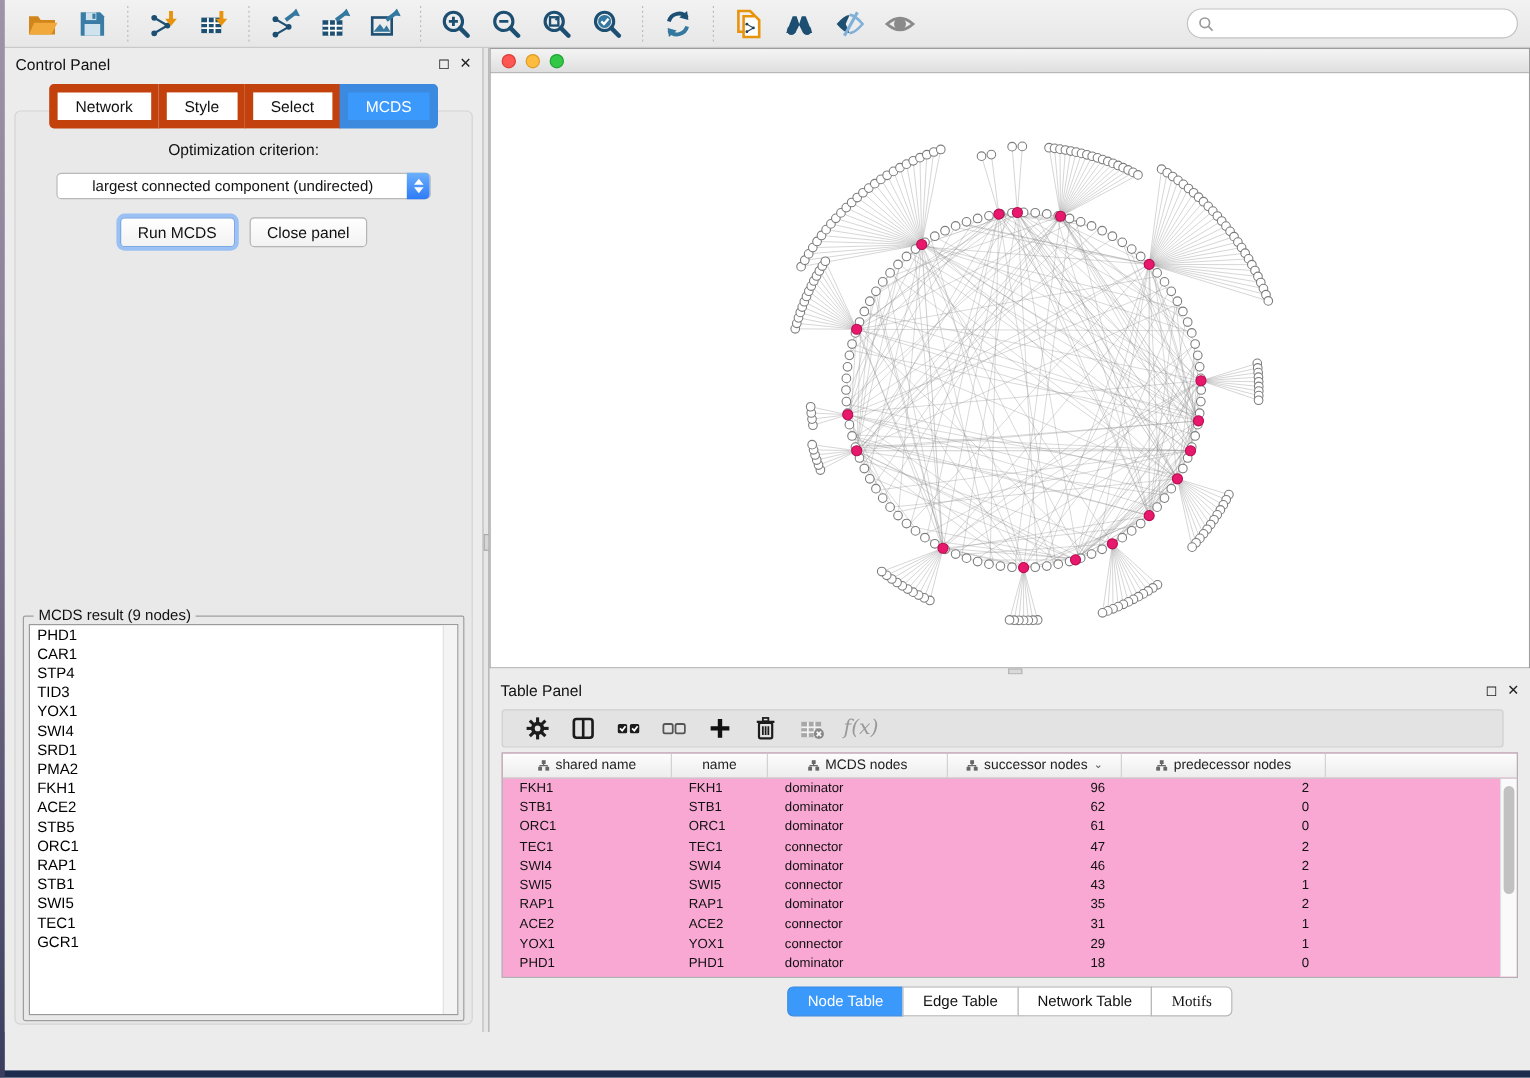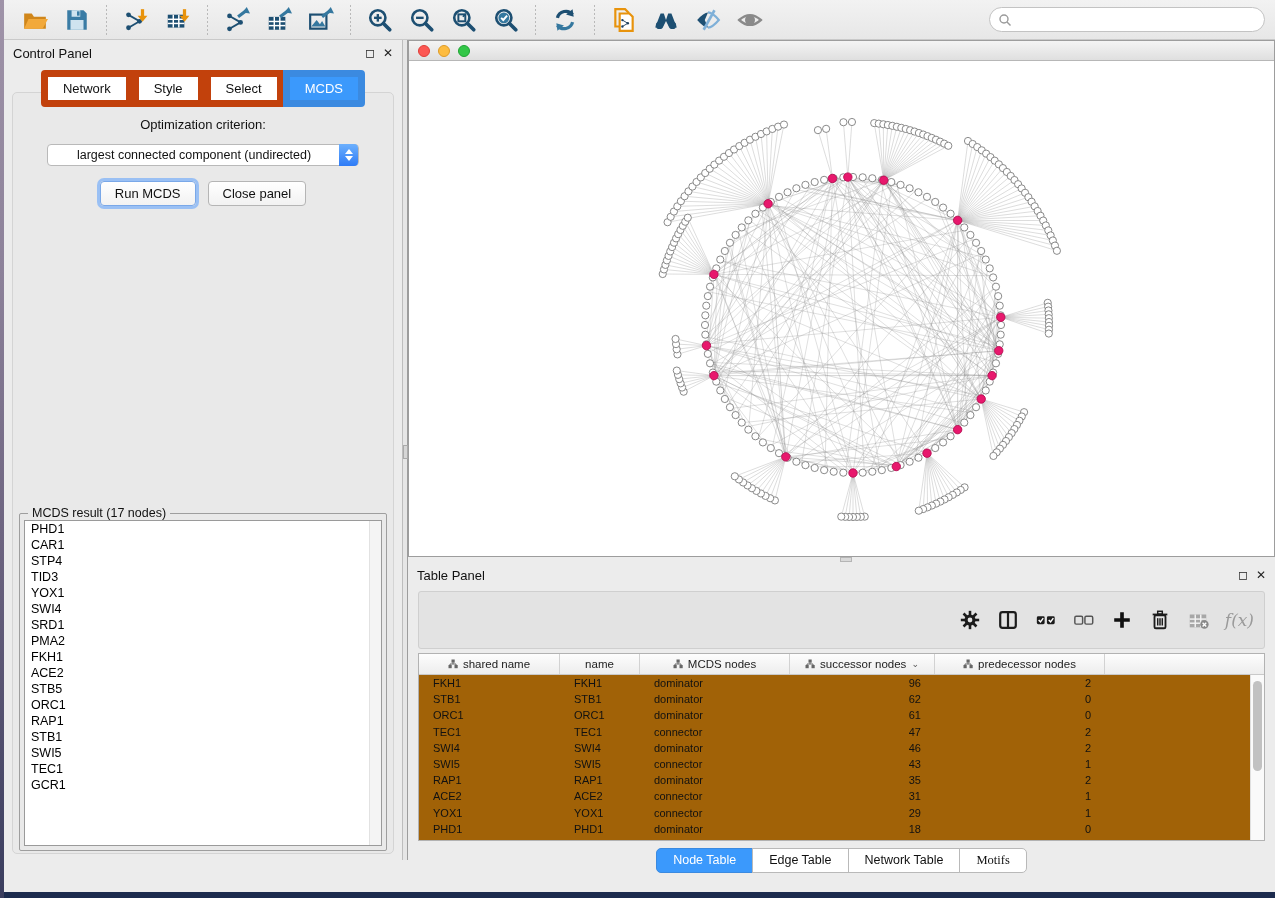--- a/index.html
+++ b/index.html
@@ -63,25 +63,25 @@
   .lights { display:flex; gap:8px; margin-left:9px; }
   .light { width:12px; height:12px; border-radius:50%; }
   .light.red { background:#fc5753; border:1px solid #df3e38; }
   .light.yel { background:#fdbc40; border:1px solid #de9b27; }
   .light.grn { background:#33c748; border:1px solid #1ea433; }
   .net-title { position:absolute; left:0; right:0; text-align:center; font-size:12.5px; font-weight:700; color:#222; }
   .net-canvas { width:100%; height:495px; background:#fff; }
 
   
   .tablepanel { position:absolute; left:404px; top:562px; right:0; height:298px; background:#ececec; }
-  .tp-toolbar { margin:3px 10px 0 10px; height:58px; background:#e3e3e3; border:1px solid #cfcfcf; border-radius:3px;
-    display:flex; align-items:center; padding:0 10px; gap:0;justify-content:flex-end; }
+  .tp-toolbar { margin:3px 22px 0 10px; height:32px; background:#e3e3e3; border:1px solid #cfcfcf; border-radius:3px;
+    display:flex; align-items:center; padding:0 10px; gap:0; }
   .tp-btn { width:38px; height:34px; display:flex; align-items:center; justify-content:center; }
   .fx { font-family:"DejaVu Serif",serif; font-style:italic; font-size:17px; color:#9a9a9a; }
-  .tbl { margin:4px 10px 0 10px; height:188px; background:#a16207; border:1px solid #b2b2b2; position:relative; overflow:hidden; }
+  .tbl { margin:4px 10px 0 10px; height:188px; background:#f9a8d4; border:1px solid #b2b2b2; position:relative; overflow:hidden; }
   .tbl-header { display:flex; height:21px; background:linear-gradient(180deg,#fdfdfd,#ededed); border-bottom:1px solid #c9c9c9; }
   .th { display:flex; align-items:center; justify-content:center; gap:5px; font-size:11.5px; color:#222;
     border-right:1px solid #d2d2d2; overflow:hidden; }
   .sorticon { font-size:9px; color:#555; font-family:"DejaVu Sans",sans-serif; }
   .tbl-body { position:absolute; left:0; right:14px; top:21px; bottom:0; overflow:hidden; }
   .tr { display:flex; height:16.2px; align-items:center; }
   .td { font-size:11px; color:#111; padding-left:14px; overflow:hidden; white-space:nowrap; }
   .td.num { text-align:right; padding-left:0; padding-right:14px; }
   .vsb { position:absolute; right:0; top:21px; bottom:0; width:14px; background:#fafafa; border-left:1px solid #e0e0e0; }
   .vsb .thumb { position:absolute; left:2px; top:6px; width:9px; height:90px; background:#c1c1c1; border-radius:5px; }
@@ -301,21 +301,21 @@
             <span class="arr-up"></span>
               <span class="arr-dn"></span>
           </span>
         </span>
       </div>
       <div class="btnrow">
         <button class="btn focusring">Run MCDS</button>
         <button class="btn">Close panel</button>
       </div>
       <div class="groupbox">
-        <legend-t>MCDS result (17 nodes)</legend-t>
+        <legend-t>MCDS result (9 nodes)</legend-t>
         <div class="mcds-list" id="mcds-list">
           <div class="track"></div>
         <div class="mcds-item">PHD1</div>
             <div class="mcds-item">CAR1</div>
             <div class="mcds-item">STP4</div>
             <div class="mcds-item">TID3</div>
             <div class="mcds-item">YOX1</div>
             <div class="mcds-item">SWI4</div>
             <div class="mcds-item">SRD1</div>
             <div class="mcds-item">PMA2</div>

